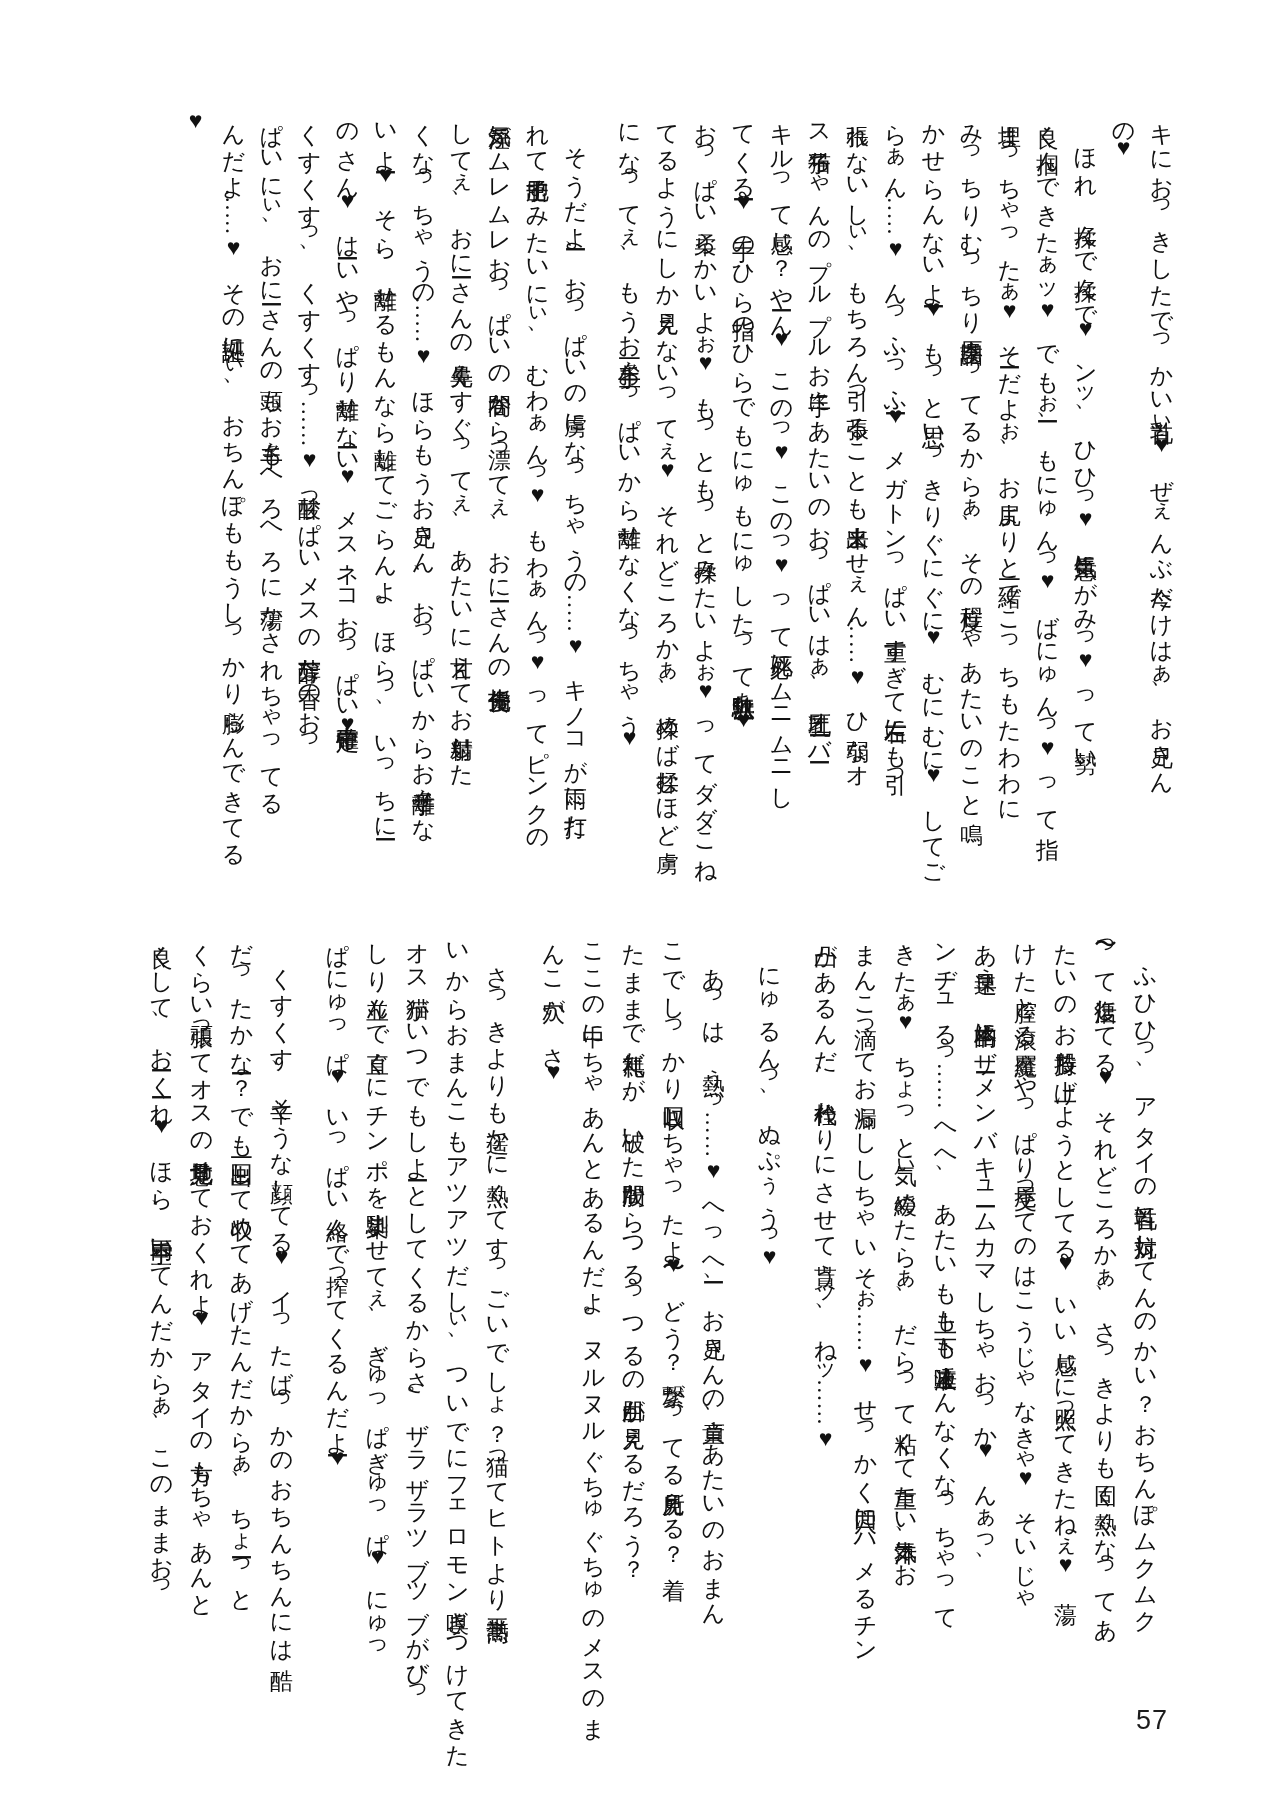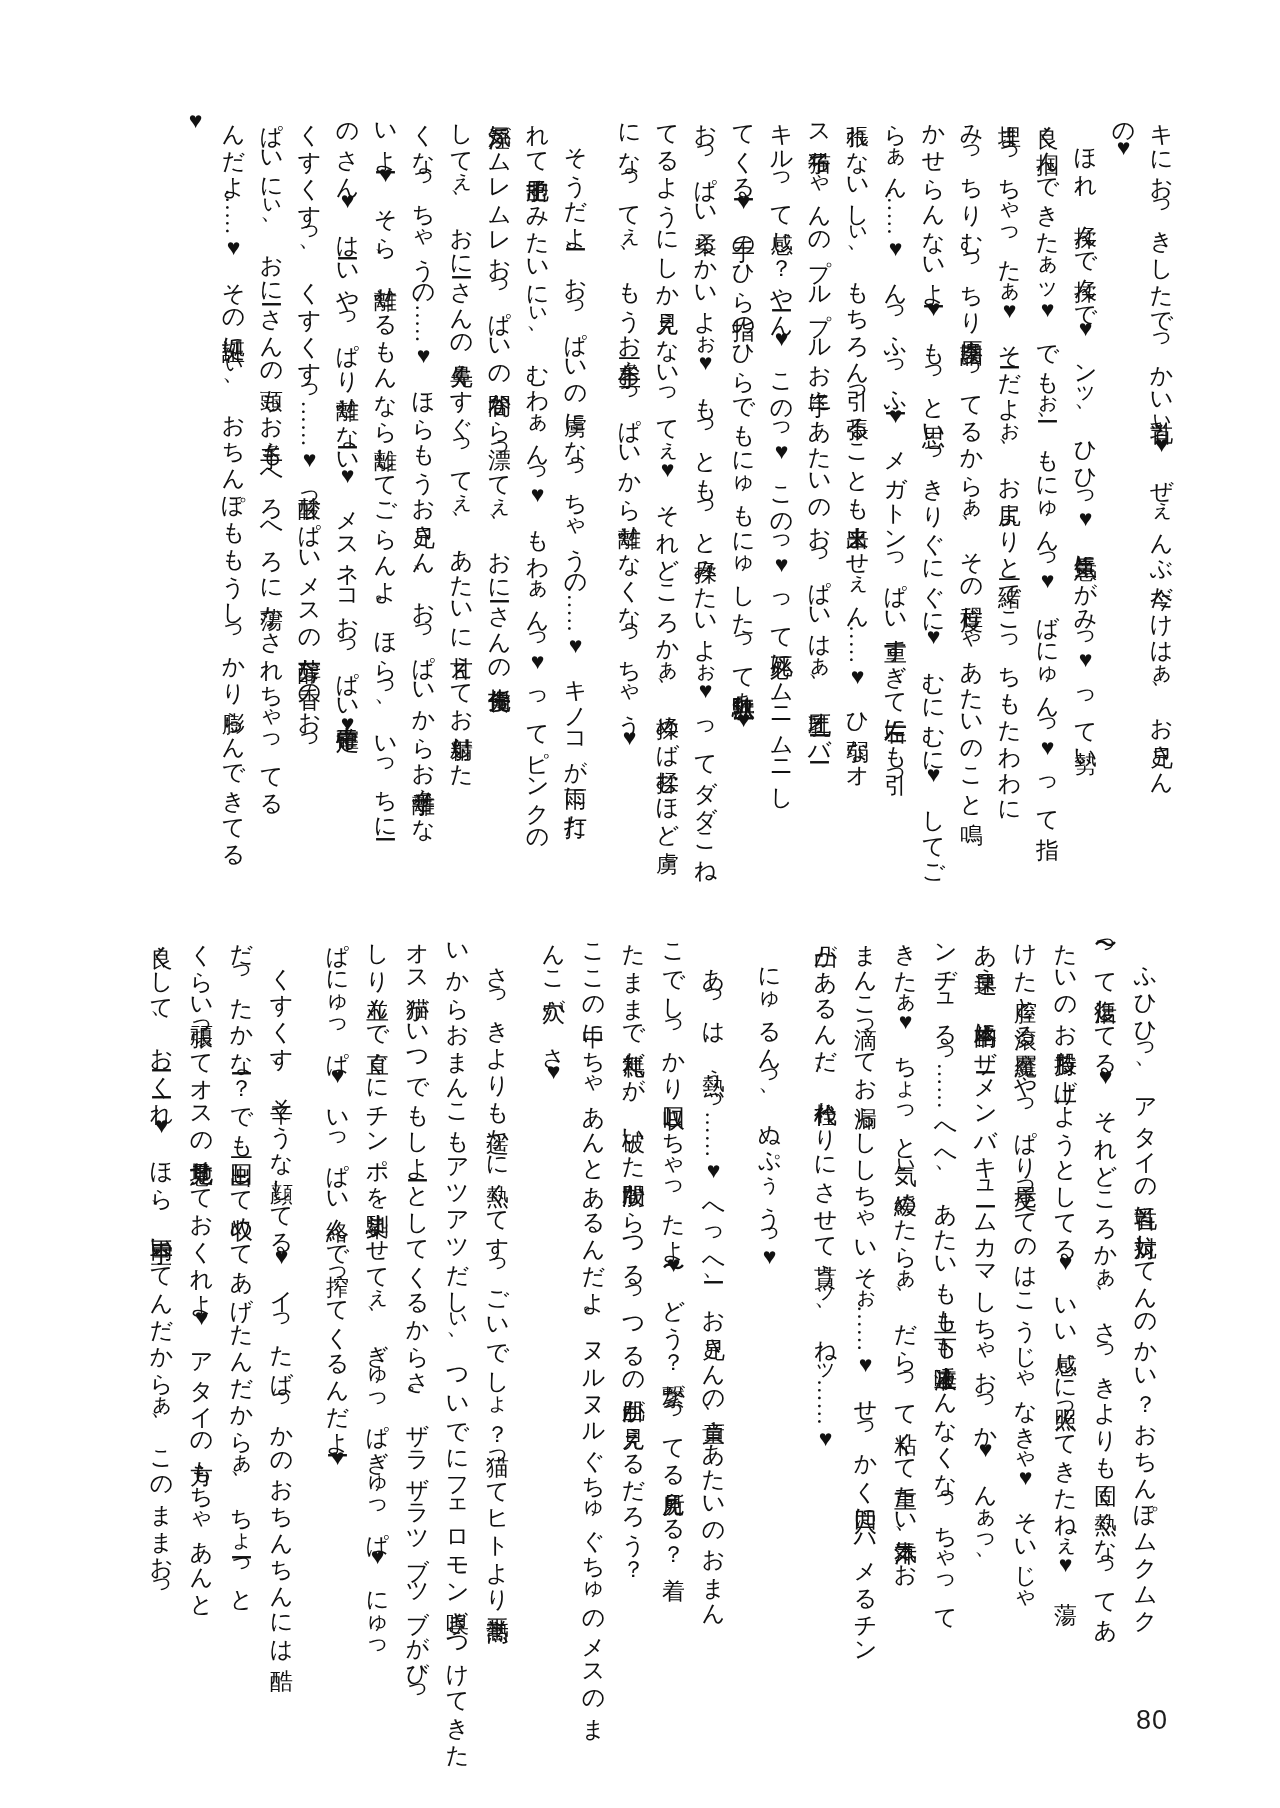--- a/index.html
+++ b/index.html
@@ -109,14 +109,14 @@
       <div class="col">いからおまんこもアツアツだしぃ、ついでにフェロモン嗅ぎつけてきた</div>
       <div class="col">オス猫がいつでもしよーとしてくるからさ。ザラザラツブツブがびっ</div>
       <div class="col">しり並んで直ぐにチンポを馴染ませてぇ、ぎゅっぱぎゅっぱ♥ にゅっ</div>
       <div class="col">ぱにゅっぱ♥ いっぱい絡んで搾ってくるんだよー♥</div>
       <div class="col gap">　くすくす、辛そうな顔してる♥ イったばっかのおちんちんには酷</div>
       <div class="col">だったかなー？ でも一回出して収めてあげたんだからぁ、ちょーっと</div>
       <div class="col">くらい頑張ってオスの意地見せておくれよ♥ アタイの方もちゃあんと</div>
       <div class="col">良くして、おーくーれ♥ ほら、両手空いてんだからぁ、このままおっ</div>
     </div>
 
-  <div class="page-number">80</div>
+  <div class="page-number">57</div>
 </div>
 
 </body></html>

